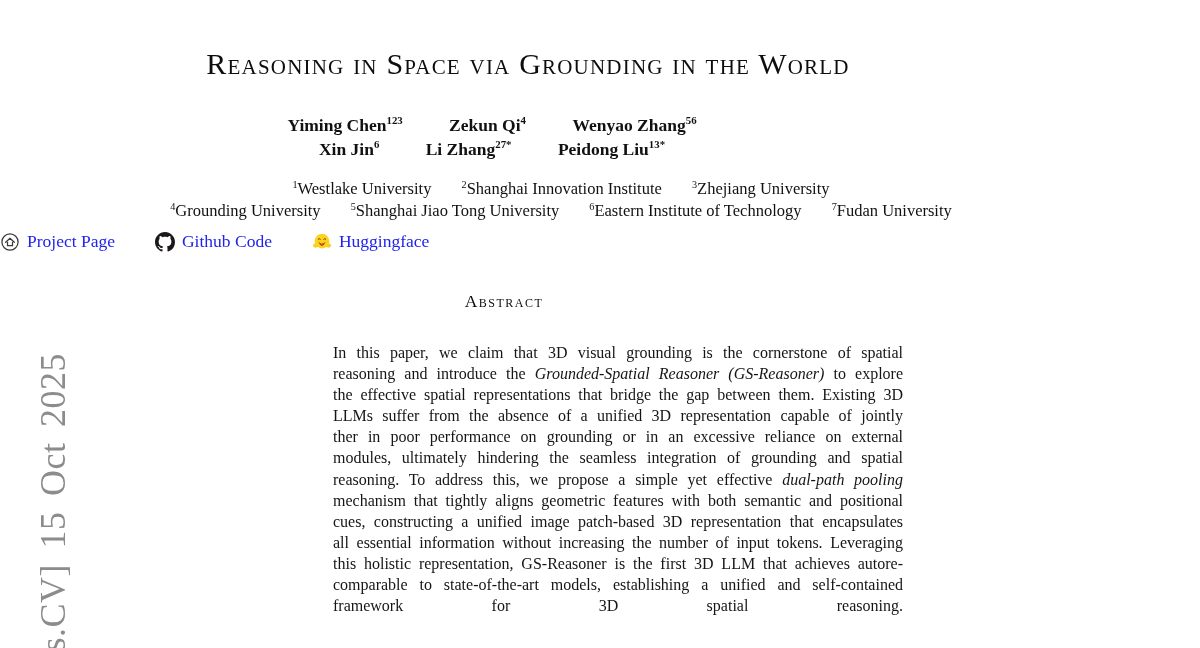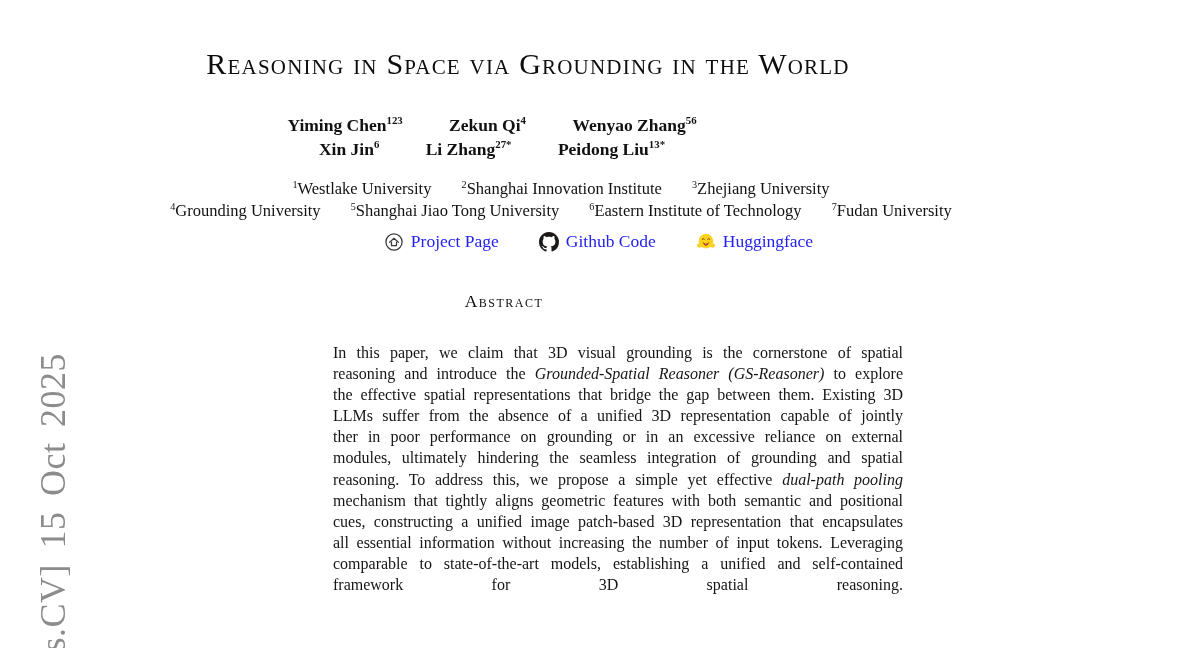--- a/index.html
+++ b/index.html
@@ -44,24 +44,23 @@
   .affils {
     position:absolute; top:178px; left:0;
     width:1122px; text-align:center;
     font-size:16.5px;
     line-height:22px;
   }
   .affils .affil { margin:0 13px; white-space:nowrap; }
   .links {
     position:absolute; top:231px; left:0;
     width:1176px;
-    display:flex; justify-content:center; align-items:center;
+    display:flex; align-items:center;
     gap:40px;
     font-size:17.5px;
-    padding-left:21px;
   }
   .link {
     display:flex; align-items:center; gap:7px;
     color:#2222ee;
     cursor:pointer;
     text-decoration:none;
     white-space:nowrap;
   }
   .link svg { display:block; }
   .abs-heading {
@@ -162,15 +161,16 @@
   <div class="aline"><span>In this paper, we claim that 3D visual grounding is the cornerstone of spatial</span></div>
   <div class="aline"><span>reasoning and introduce the </span><span class="it">Grounded-Spatial Reasoner (GS-Reasoner)</span><span> to explore</span></div>
   <div class="aline"><span>the effective spatial representations that bridge the gap between them. Existing 3D</span></div>
   <div class="aline"><span>LLMs suffer from the absence of a unified 3D representation capable of jointly</span></div>
   <div class="aline"><span>ther in poor performance on grounding or in an excessive reliance on external</span></div>
   <div class="aline"><span>modules, ultimately hindering the seamless integration of grounding and spatial</span></div>
   <div class="aline"><span>reasoning. To address this, we propose a simple yet effective </span><span class="it">dual-path pooling</span></div>
   <div class="aline"><span>mechanism that tightly aligns geometric features with both semantic and positional</span></div>
   <div class="aline"><span>cues, constructing a unified image patch-based 3D representation that encapsulates</span></div>
   <div class="aline"><span>all essential information without increasing the number of input tokens. Leveraging</span></div>
+  <div class="aline"><span>this holistic representation, GS-Reasoner is the first 3D LLM that achieves autore-</span></div>
   <div class="aline"><span>comparable to state-of-the-art models, establishing a unified and self-contained</span></div>
   <div class="aline"><span>framework for 3D spatial reasoning.</span></div>
 </div>
 
 </body></html>

